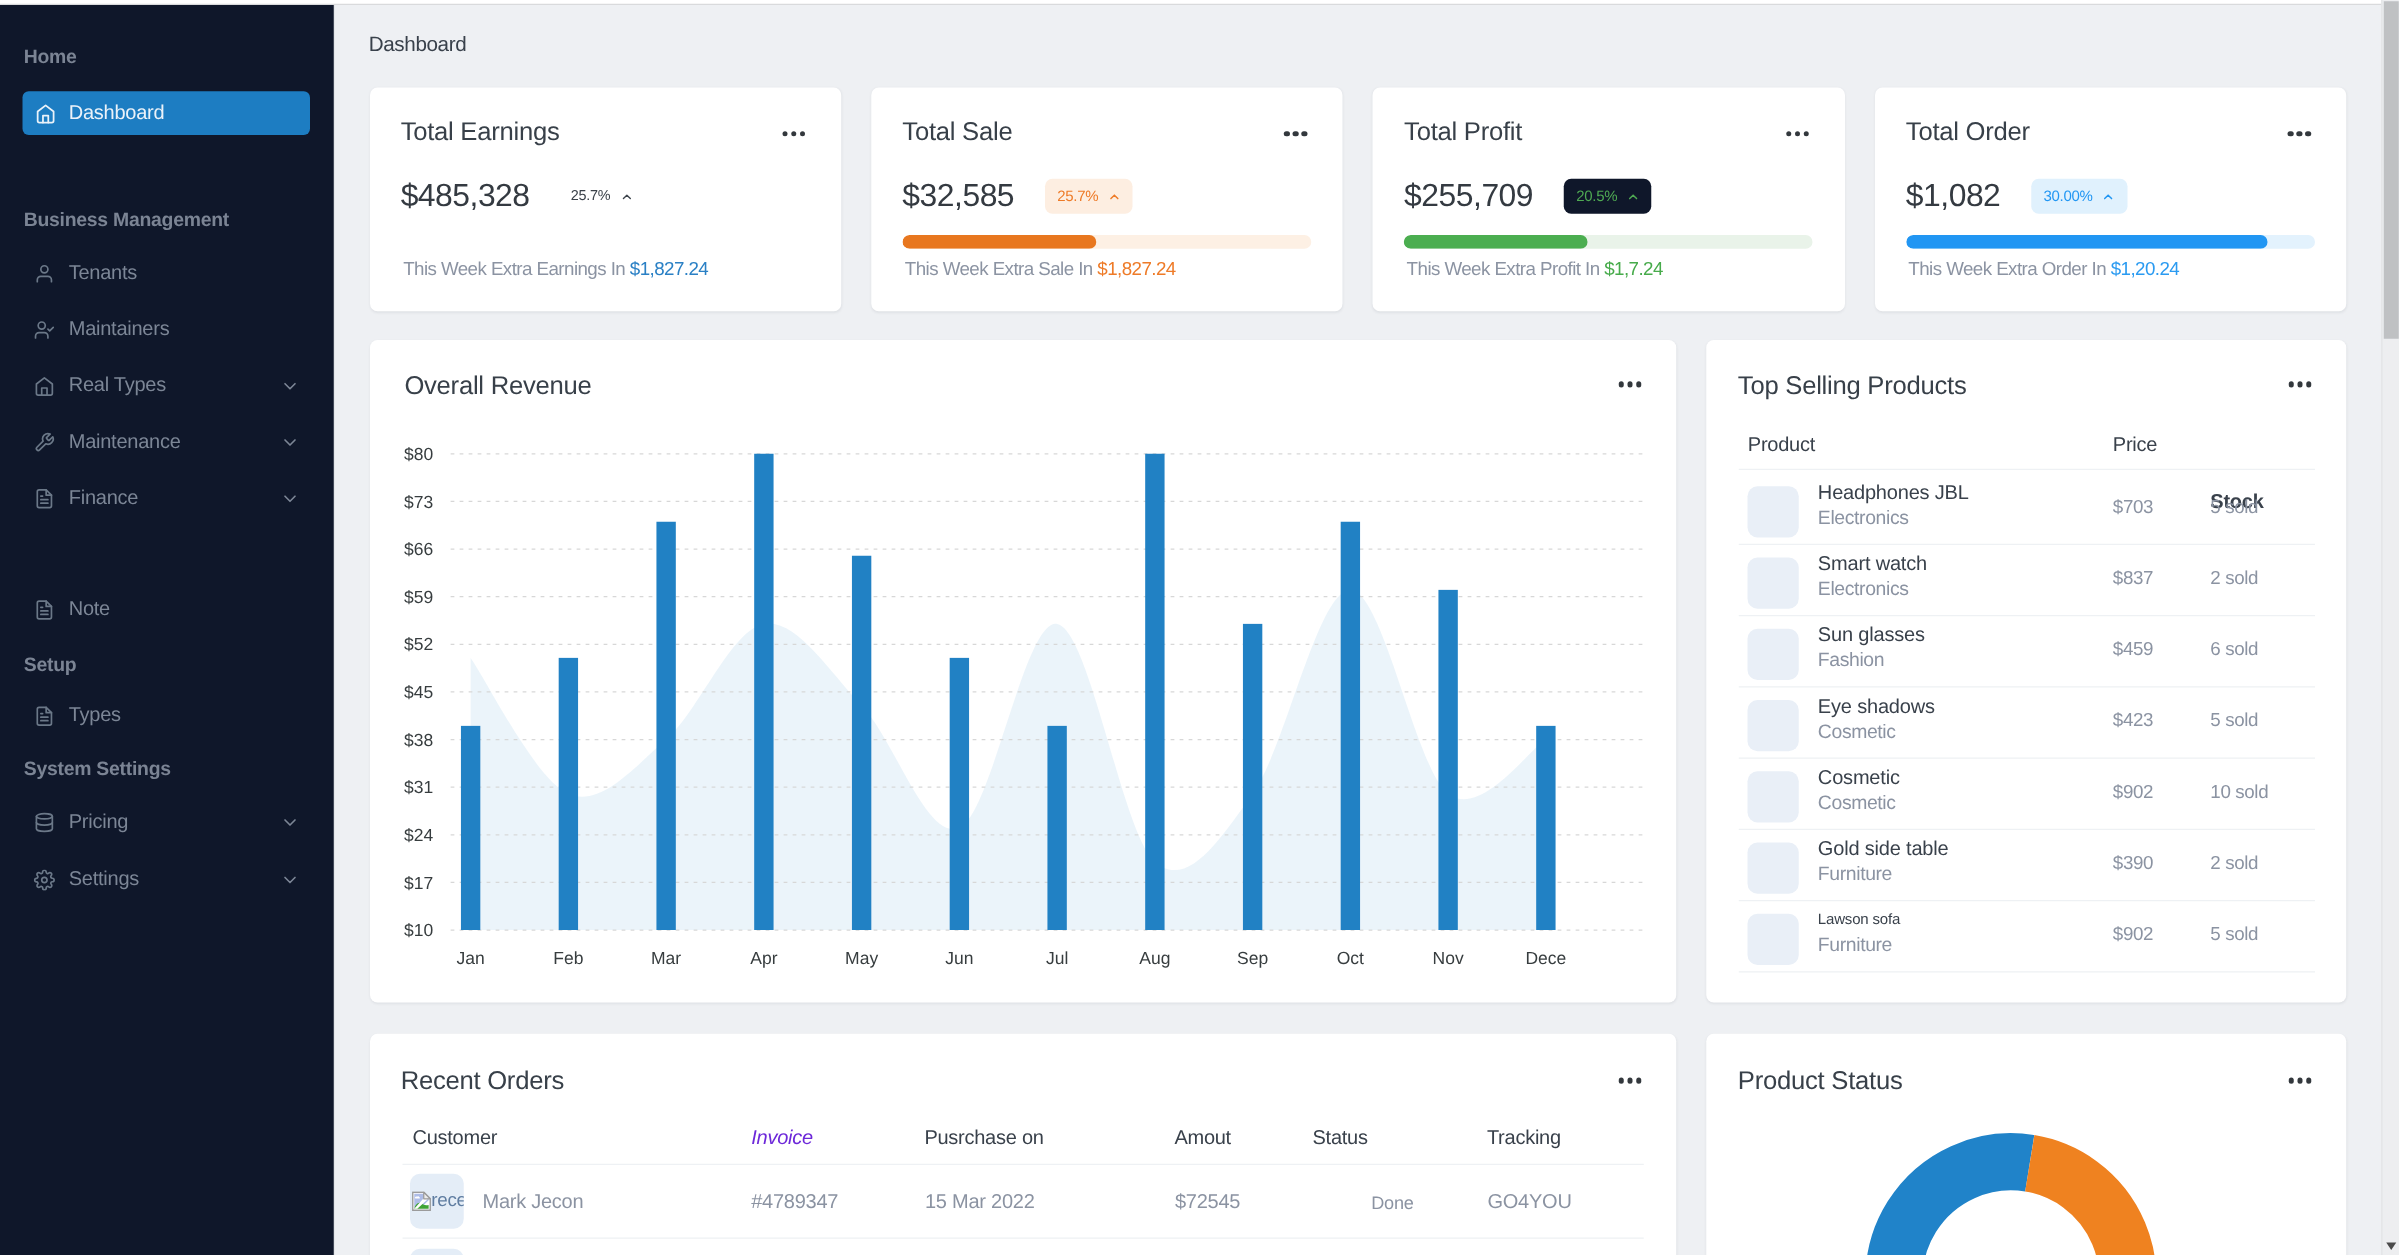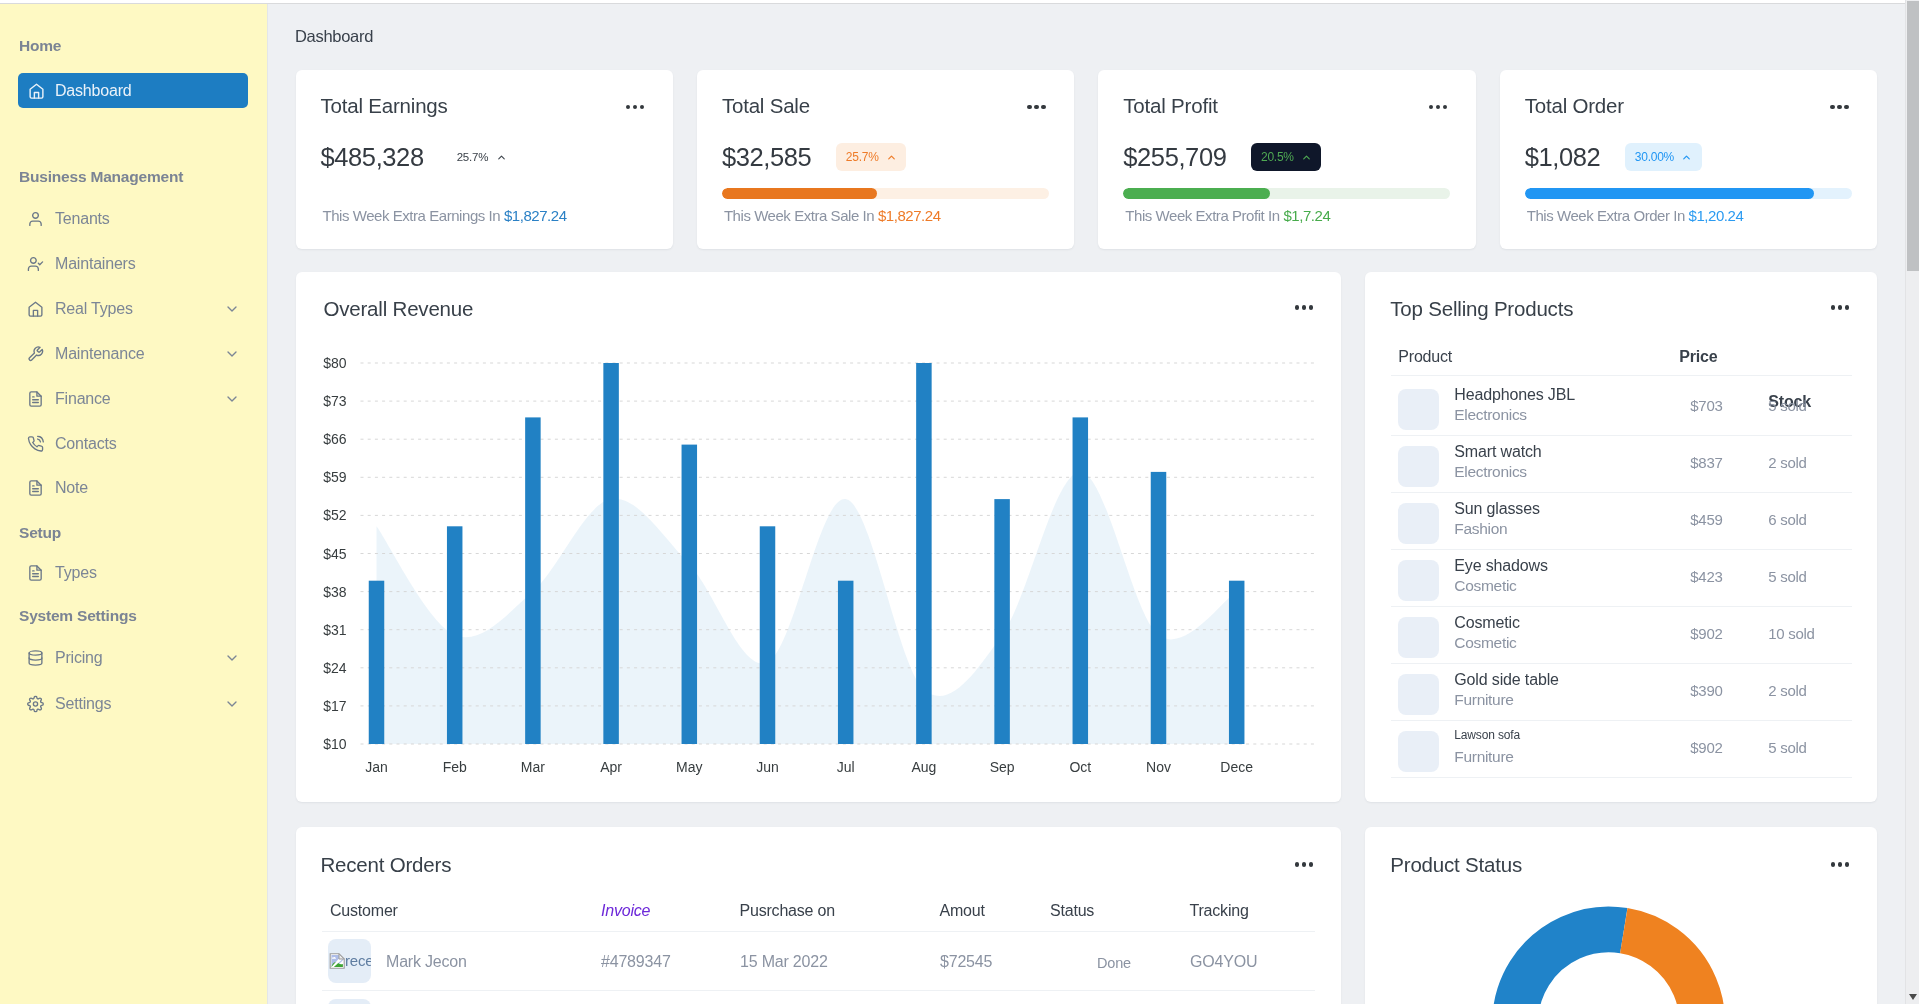--- a/index.html
+++ b/index.html
@@ -1,17 +1,17 @@
 <!DOCTYPE html>
 <html><head>
 <meta charset="utf-8">
 <style>
 * { margin:0; padding:0; box-sizing:border-box; }
 html,body { width:1919px; height:1004px; overflow:hidden; font-family:"Liberation Sans",sans-serif; background:#eef0f3; }
-#sidebar { position:absolute; left:0; top:0; width:268px; height:1004px; background:#fef9c3; border-right:1px solid #e3e6e9; z-index:5;padding-left:20px; }
+#sidebar { position:absolute; left:0; top:0; width:268px; height:1004px; background:#0f172a; border-right:1px solid #e3e6e9; z-index:5;padding-left:20px; }
 #topline { position:absolute; left:0; top:0; width:1919px; height:4px; background:#fff; border-bottom:1px solid #d9dadc; z-index:6; }
 .mlabel { position:absolute; left:19px; font-size:15.5px; letter-spacing:-0.2px; font-weight:bold; color:#7b8494; }
 .mitem { position:absolute; left:0; width:268px; height:45px; color:#7c8696; font-size:16px; letter-spacing:-0.2px; }
 .mitem .txt { position:absolute; left:55px; top:50%; transform:translateY(-50%); }
 .mitem svg.ic { position:absolute; left:27px; top:50%; transform:translateY(-50%); }
 .mitem svg.ch { position:absolute; left:224px; top:50%; transform:translateY(-50%); }
 #active { position:absolute; left:18px; top:73px; width:230px; height:35px; background:#1d7dc2; border-radius:5px; color:#ebf2f9; font-size:16px; letter-spacing:-0.2px; }
 #active .txt { position:absolute; left:37px; top:50%; transform:translateY(-50%); }
 #active svg { position:absolute; left:10px; top:50%; transform:translateY(-50%); }
 #main { position:absolute; left:269px; top:4px; width:1636px; height:1000px; background:#eef0f3; }
@@ -78,26 +78,20 @@
         <path d="M14 2H6a2 2 0 0 0-2 2v16a2 2 0 0 0 2 2h12a2 2 0 0 0 2-2V8z"></path>
         <path d="M14 2v6h6"></path>
         <path d="M16 13H8"></path>
         <path d="M16 17H8"></path>
         <path d="M10 9H8"></path>
       </svg>
       <span class="txt">Finance</span>
       <svg class="ch" width="16" height="16" viewBox="0 0 24 24" fill="none" stroke="#7c8696" stroke-width="2" stroke-linecap="round" stroke-linejoin="round">
         <path d="M6 9l6 6 6-6"></path>
       </svg>
-    </div>
-<div class="mitem" style="top:421.5px;">
-      <svg class="ic" width="17" height="17" viewBox="0 0 24 24" fill="none" stroke="#6b7888" stroke-width="1.9" stroke-linecap="round" stroke-linejoin="round">
-        <path d="M15.05 5A5 5 0 0 1 19 8.95M15.05 1A9 9 0 0 1 23 8.94m-1 7.98v3a2 2 0 0 1-2.18 2 19.79 19.79 0 0 1-8.63-3.07 19.5 19.5 0 0 1-6-6 19.79 19.79 0 0 1-3.07-8.67A2 2 0 0 1 4.11 2h3a2 2 0 0 1 2 1.72 12.84 12.84 0 0 0 .7 2.81 2 2 0 0 1-.45 2.11L8.09 9.91a16 16 0 0 0 6 6l1.27-1.27a2 2 0 0 1 2.11-.45 12.84 12.84 0 0 0 2.81.7A2 2 0 0 1 22 16.92z"></path>
-      </svg>
-      <span class="txt">Contacts</span>
     </div>
 <div class="mitem" style="top:465.0px;">
       <svg class="ic" width="17" height="17" viewBox="0 0 24 24" fill="none" stroke="#6b7888" stroke-width="1.9" stroke-linecap="round" stroke-linejoin="round">
         <path d="M14 2H6a2 2 0 0 0-2 2v16a2 2 0 0 0 2 2h12a2 2 0 0 0 2-2V8z"></path>
         <path d="M14 2v6h6"></path>
         <path d="M16 13H8"></path>
         <path d="M16 17H8"></path>
         <path d="M10 9H8"></path>
       </svg>
       <span class="txt">Note</span>
@@ -267,21 +261,21 @@
       </svg>
 </div>
 <div class="card" style="left:1096.3px; top:268px; width:512px; height:530px;">
 <div class="ctitle" style="left:25px; top:25px;">Top Selling Products</div>
 <div class="dots" style="right:28px; top:33.3px;">
         <i></i>
         <i></i>
         <i></i>
       </div>
 <div style="position:absolute; left:33px; top:76px; font-size:16px; letter-spacing:-0.2px; color:#39414b; font-weight:500;">Product</div>
-<div style="position:absolute; left:314px; top:76px; font-size:16px; letter-spacing:-0.2px; color:#39414b; font-weight:700;text-align:center;">Price</div>
+<div style="position:absolute; left:325px; top:76px; font-size:16px; letter-spacing:-0.2px; color:#39414b; font-weight:400;text-align:center;">Price</div>
 <div style="position:absolute; left:403px; top:76px; font-size:16px; letter-spacing:-0.2px; color:#39414b; font-weight:700;margin-top:45px;">Stock</div>
 <div style="position:absolute; left:26px; top:103.4px; width:460.5px; height:1px; background:#eef1f4;"></div>
 <div style="position:absolute; left:33px; top:117.4px; width:41px; height:41px; border-radius:8px; background:#e9eff7;"></div>
 <div style="position:absolute; left:89px; top:113.9px; font-size:16px; letter-spacing:-0.15px; color:#39414b;">Headphones JBL</div>
 <div style="position:absolute; left:89px; top:134.4px; font-size:15.5px; letter-spacing:-0.3px; color:#8b93a2;">Electronics</div>
 <div style="position:absolute; left:325px; top:125.4px; font-size:15px; letter-spacing:-0.3px; color:#8b93a2;">$703</div>
 <div style="position:absolute; left:403px; top:125.4px; font-size:15px; letter-spacing:-0.3px; color:#8b93a2;">5 sold</div>
 <div style="position:absolute; left:26px; top:162.6px; width:460.5px; height:1px; background:#eef1f4;"></div>
 <div style="position:absolute; left:33px; top:174.4px; width:41px; height:41px; border-radius:8px; background:#e9eff7;"></div>
 <div style="position:absolute; left:89px; top:170.9px; font-size:16px; letter-spacing:-0.15px; color:#39414b;">Smart watch</div>

